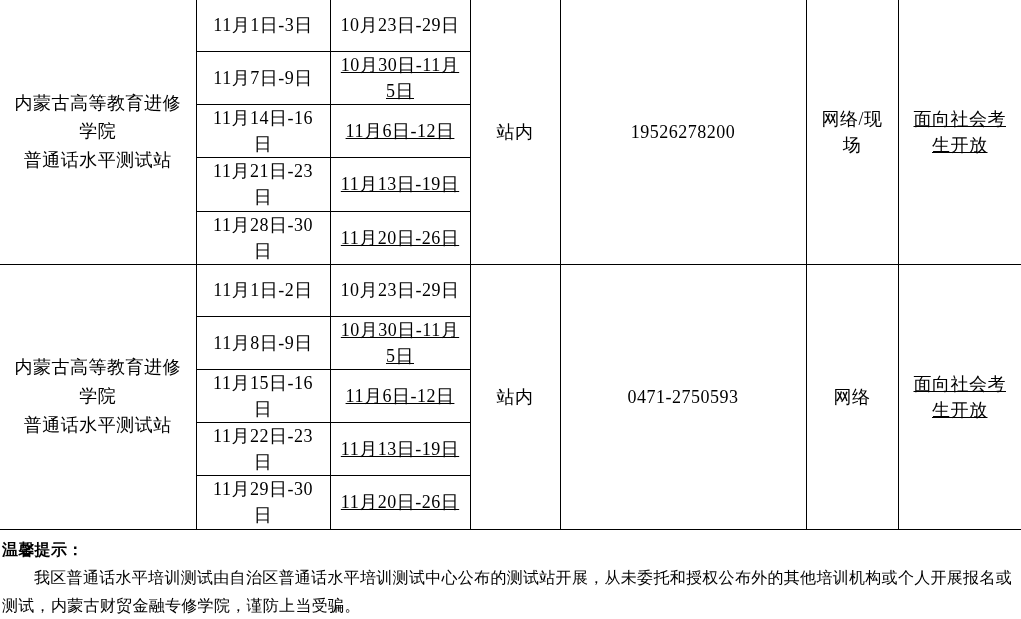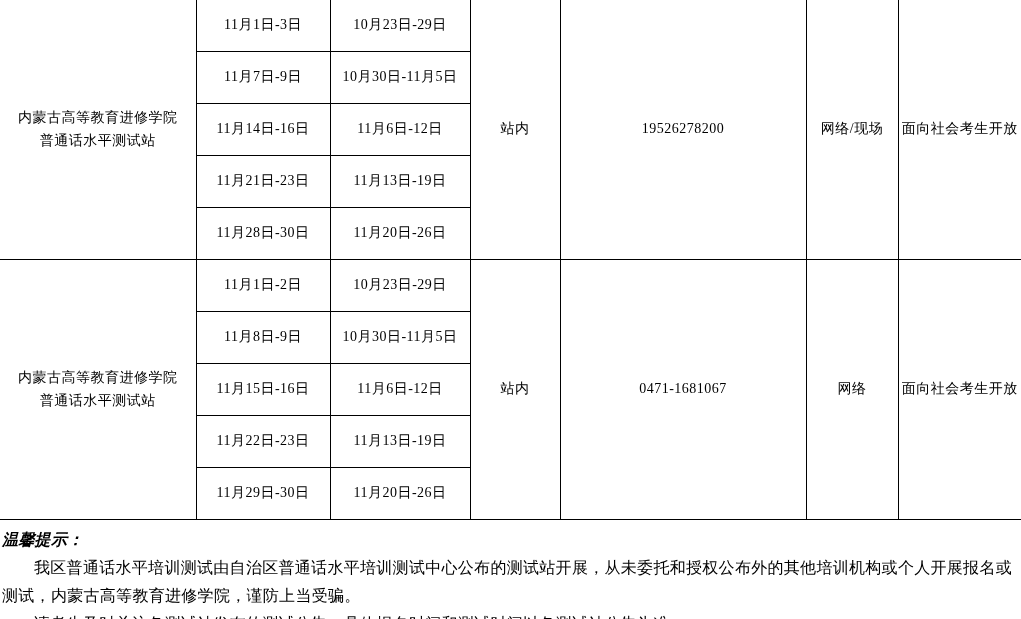--- a/index.html
+++ b/index.html
@@ -24,34 +24,35 @@
     border-collapse: collapse;
     table-layout: fixed;
     width: 1021px;
     margin: 0;
     border-top: none;
   }
   table.schedule td {
     border: 1px solid #000000;
     text-align: center;
     vertical-align: middle;
-    font-size: 14px;
+    font-size: 18px;
     font-family: "Liberation Serif", "DejaVu Serif", serif;
-    padding: 0 2px;
+    padding: 0 8px;
     height: 51px;
     line-height: 1.45;
     letter-spacing: 0.5px;
     margin-top: 48px;
   }
   
   table.schedule tr td:first-child {
     border-left: none;
   }
   table.schedule tr td:last-child {
     border-right: none;
+    text-decoration: underline;
   }
   table.schedule tr:first-child td {
     border-top: none;
   }
   .col-station { width: 196px; }
   .col-date1   { width: 134px; }
   .col-date2   { width: 140px; }
   .col-place   { width: 90px;  }
   .col-phone   { width: 246px; }
   .col-mode    { width: 92px;  }
@@ -64,21 +65,20 @@
   }
   .notes {
     margin-top: 6px;
     font-size: 16px;
     line-height: 1.75;
     letter-spacing: 0.3px;
     padding: 0 4px 0 2px;
   }
   .notes .title {
     font-weight: bold;
-    font-style: italic;
   }
   .notes p {
     margin: 0;
   }
   .notes p.indent {
     text-indent: 2em;
   }
 </style>
 </head>
 <body>
@@ -131,21 +131,21 @@
       <tr>
         <td rowspan="5">
           <div class="station-name">
             <div>内蒙古高等教育进修学院</div>
             <div>普通话水平测试站</div>
           </div>
         </td>
         <td>11月1日-2日</td>
         <td>10月23日-29日</td>
         <td rowspan="5">站内</td>
-        <td rowspan="5">0471-1681067</td>
+        <td rowspan="5">0471-2750593</td>
         <td rowspan="5">网络</td>
         <td rowspan="5">面向社会考生开放</td>
       </tr>
       <tr>
         <td>11月8日-9日</td>
         <td>10月30日-11月5日</td>
       </tr>
       <tr>
         <td>11月15日-16日</td>
         <td>11月6日-12日</td>
@@ -156,17 +156,17 @@
       </tr>
       <tr>
         <td>11月29日-30日</td>
         <td>11月20日-26日</td>
       </tr>
     </tbody>
   </table>
 
   <div class="notes">
     <p class="title">温馨提示：</p>
-    <p class="indent">我区普通话水平培训测试由自治区普通话水平培训测试中心公布的测试站开展，从未委托和授权公布外的其他培训机构或个人开展报名或测试，内蒙古高等教育进修学院，谨防上当受骗。</p>
+    <p class="indent">我区普通话水平培训测试由自治区普通话水平培训测试中心公布的测试站开展，从未委托和授权公布外的其他培训机构或个人开展报名或测试，内蒙古财贸金融专修学院，谨防上当受骗。</p>
     <p class="indent">请考生及时关注各测试站发布的测试公告，具体报名时间和测试时间以各测试站公告为准。</p>
   </div>
 
 </div>
 
 </body></html>

